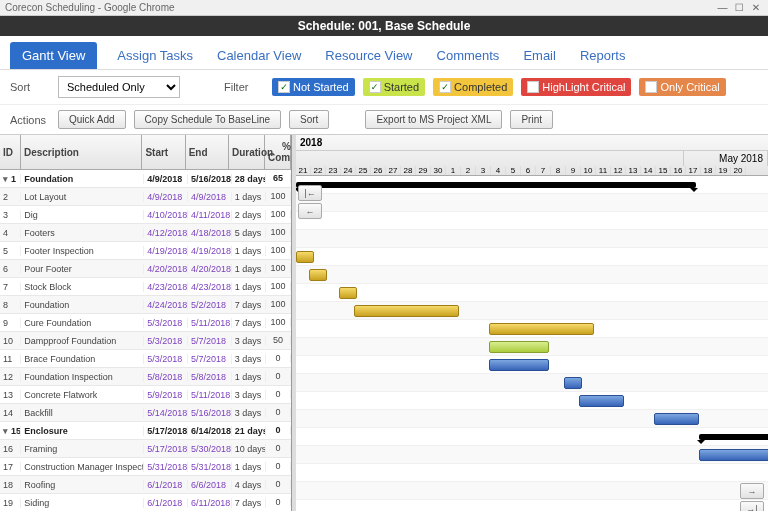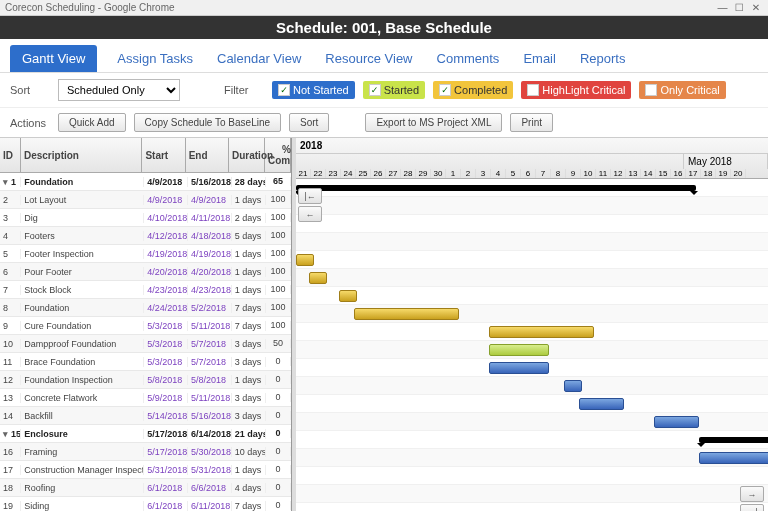--- a/index.html
+++ b/index.html
@@ -1,19 +1,19 @@
 <!DOCTYPE html>
 <html><head>
 <meta charset="utf-8">
 <style>
   * { box-sizing: border-box; margin: 0; padding: 0; }
   body { font-family: Arial, sans-serif; font-size: 11px; background: #fff; width: 768px; height: 511px; overflow: hidden; }
   .titlebar { background: #f0f0f0; color: #666; font-size: 10px; padding: 2px 5px; border-bottom: 1px solid #ccc; display: flex; justify-content: space-between; gap: 38px; }
   .titlebar-ctrls span { display: inline-block; width: 14px; text-align: center; }
-  .scheduleHeader { background: #333; color: #fff; text-align: center; padding: 3px 0; font-weight: bold; font-size: 15px; }
+  .scheduleHeader { background: #333; color: #fff; text-align: center; padding: 3px 0; font-weight: bold; font-size: 12px; }
   .tabs { background: #fff; border-bottom: 1px solid #ddd; padding: 6px 10px 0; display: flex; gap: 16px; }
   .tab { color: #3a6fc0; font-size: 13px; padding: 6px 4px; cursor: pointer; }
   .tab.active { background: #2d6ecb; color: #fff; font-weight: normal; padding: 6px 12px; border-radius: 3px 3px 0 0; text-align: right; }
   .filterRow { display: flex; align-items: center; padding: 6px 10px; gap: 8px; border-bottom: 1px solid #eee; }
   .lbl { color: #555; font-size: 11px; margin-right: 4px; width: 36px; }
   select { font-size: 11px; padding: 3px 18px 3px 4px; border: 1px solid #bbb; background: #fff; cursor: pointer; }
   .chip { display: inline-flex; align-items: center; gap: 3px; padding: 3px 6px; color: #fff; border-radius: 2px; font-size: 11px; cursor: pointer; }
   .chip .box { display: inline-block; width: 12px; height: 12px; background: #fff; border: 1px solid #ccc; text-align: center; line-height: 10px; font-size: 9px; color: #006600; }
   .chip.blue { background: #2d6ecb; }
   .chip.green { background: #c9e34a; color: #333; }
@@ -40,21 +40,21 @@
   .grow:nth-child(even) { background: #f7f7f7; }
   .grow .cell { border-right: 1px solid #eee; padding: 0 3px; overflow: hidden; white-space: nowrap; }
   .grow.parent { font-weight: bold; }
   .grow.parent .cell { color: #222; }
   .caret { display: inline-block; width: 8px; color: #666; }
   .velLink { color: #7b3fbf; }
   
   .tl-hdr { background: linear-gradient(#f8f8f8,#e5e5e5); border-bottom: 1px solid #aaa; }
   .tl-year { font-size: 10px; font-weight: bold; padding: 2px 4px; border-bottom: 1px solid #ccc; }
   .tl-months { display: flex; }
-  .tl-month { font-size: 10px; padding: 2px 4px; border-right: 1px solid #ccc; text-align: left; }
+  .tl-month { font-size: 10px; padding: 2px 4px; border-right: 1px solid #ccc; text-align: right; }
   .tl-days { display: flex; }
   .tl-day { width: 15px; font-size: 8px; text-align: center; border-right: 1px solid #ddd; }
   .ganttBody { position: relative; height: 350px; }
   .gantt-row { position: relative; height: 18px; border-bottom: 1px solid #f0f0f0; }
   .gantt-row:nth-child(even) { background: #f9f9f9; }
   .bar { position: absolute; height: 12px; top: 3px; border-radius: 2px; }
   .bar.summary { background: #000; height: 6px; top: 6px; }
   .bar.summary::before, .bar.summary::after { content: ''; position: absolute; bottom: -4px; border-left: 4px solid transparent; border-right: 4px solid transparent; border-top: 4px solid #000; }
   .bar.summary::before { left: -2px; }
   .bar.summary::after { right: -2px; }

